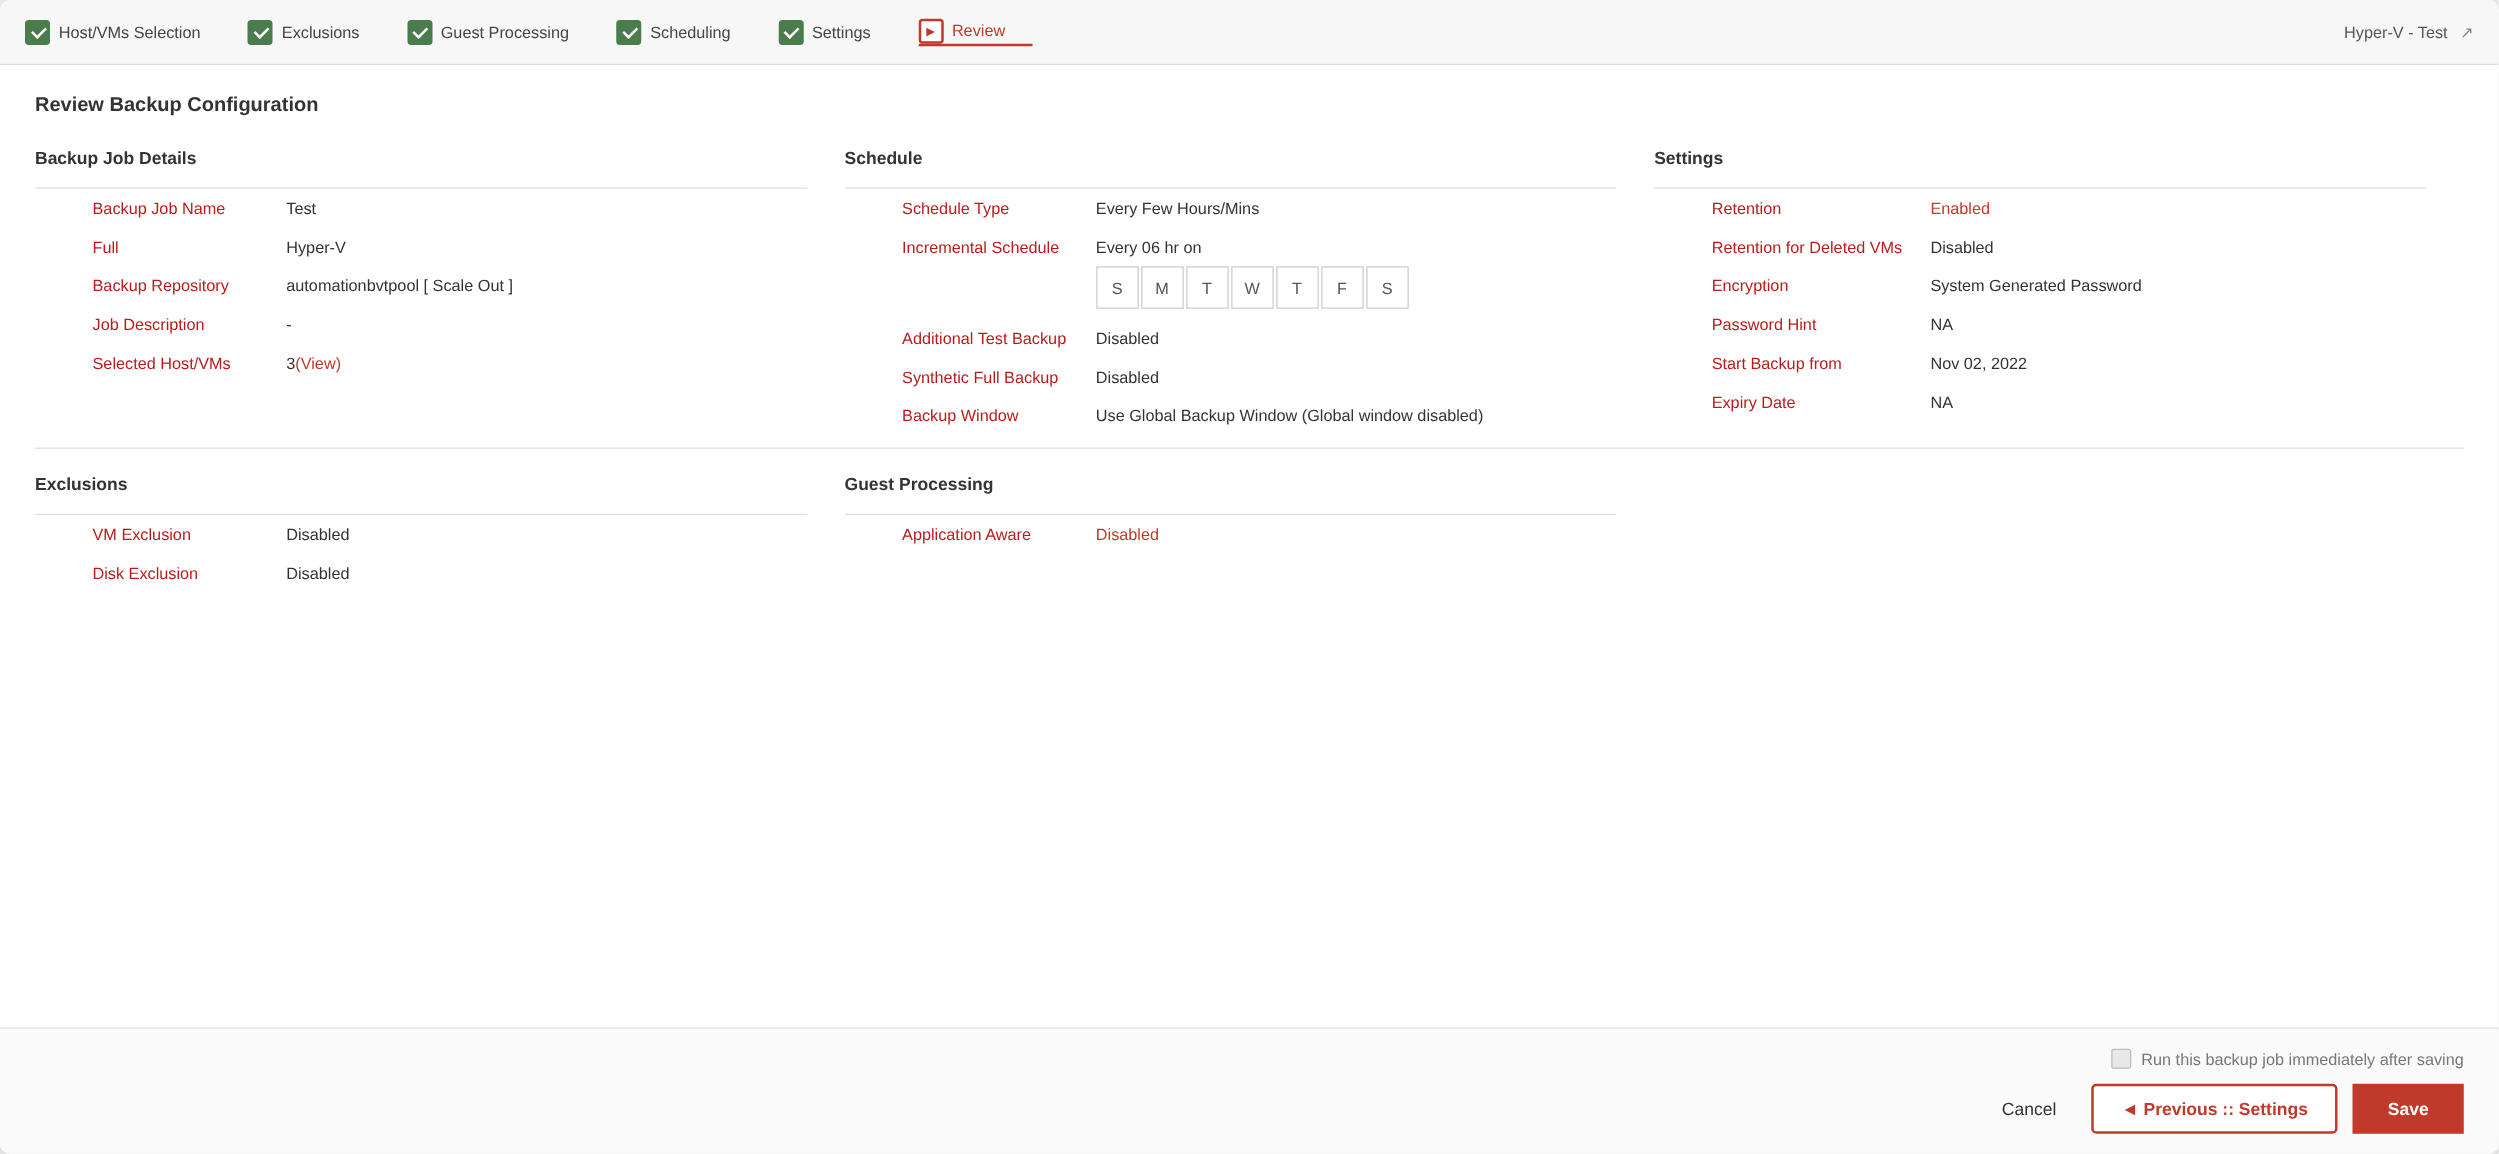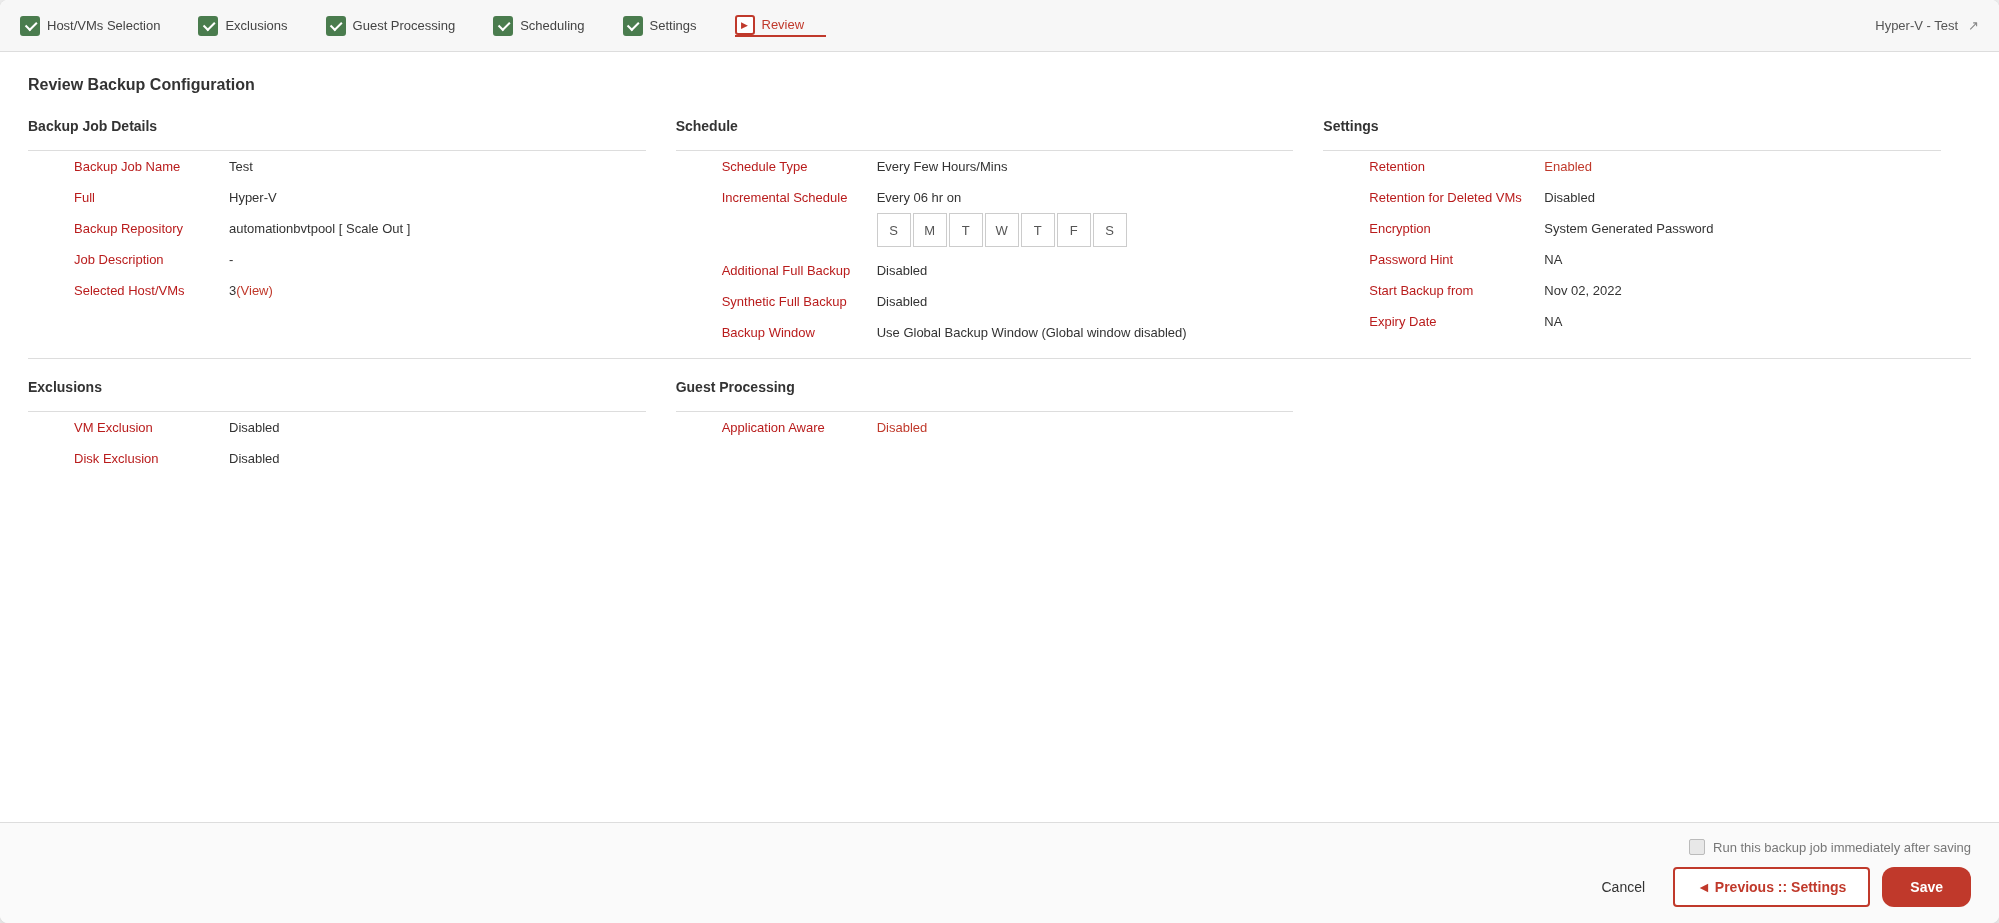--- a/index.html
+++ b/index.html
@@ -256,21 +256,21 @@
     }
 
     .btn-save {
       background: #c0392b;
       border: none;
       color: #fff;
       font-size: 14px;
       font-weight: 600;
       cursor: pointer;
       padding: 12px 28px;
-      border-radius: 12px;
+      border-radius: 0;
     }
 
     .top-sections {
       display: grid;
       grid-template-columns: 1fr 1fr 1fr;
       margin-bottom: 0;
     }
 
     .top-section {
       padding-right: 30px;
@@ -405,21 +405,21 @@
               <div class="day-cell">T</div>
               <div class="day-cell">W</div>
               <div class="day-cell">T</div>
               <div class="day-cell">F</div>
               <div class="day-cell">S</div>
             </div>
           </div>
         </div>
 
         <div class="detail-row">
-          <span class="detail-label">Additional Full Backup</span>
+          <span class="detail-label">Additional Test Backup</span>
           <span class="detail-value">Disabled</span>
         </div>
 
         <div class="detail-row">
           <span class="detail-label">Synthetic Full Backup</span>
           <span class="detail-value">Disabled</span>
         </div>
 
         <div class="detail-row">
           <span class="detail-label">Backup Window</span>

